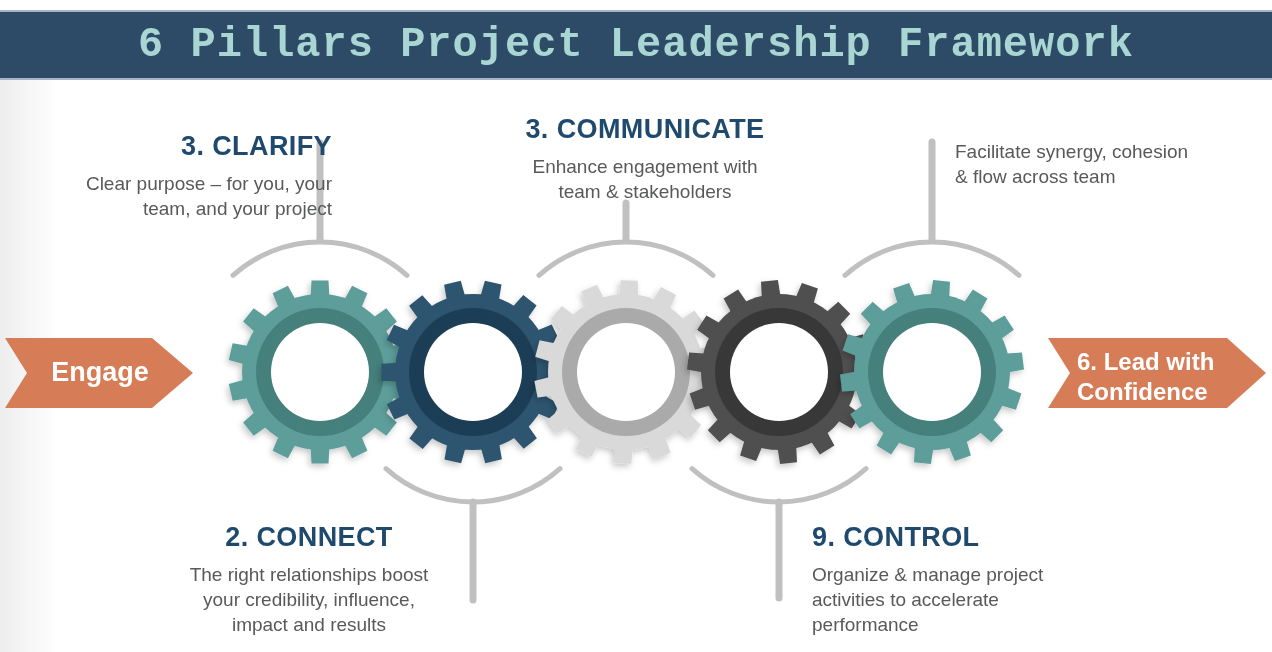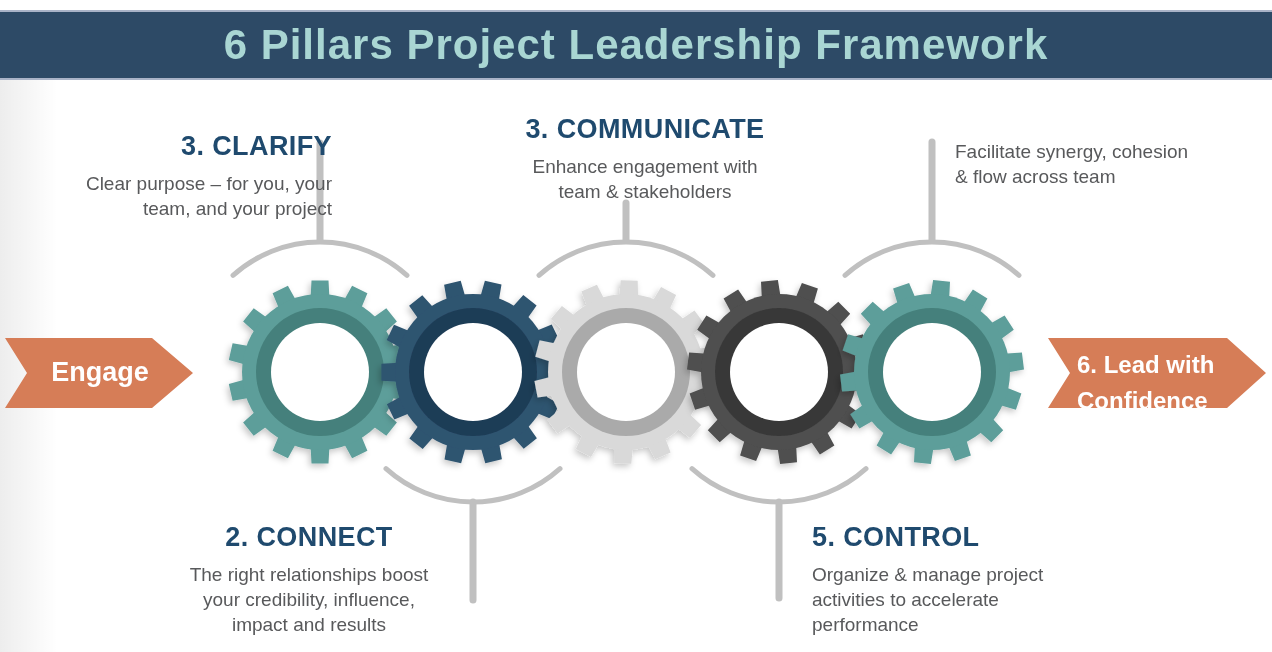--- a/index.html
+++ b/index.html
@@ -13,41 +13,41 @@
     pointer-events:none;
   }
   .header{
     position:absolute;left:0;top:10px;width:100%;height:66px;
     background:var(--bar-bg,#2d4a66);
     border-top:2px solid var(--bar-border,#a9b3c7);
     border-bottom:2px solid var(--bar-border,#a9b3c7);
     display:flex;align-items:center;justify-content:center;
   }
   .title{
-    font-family:Liberation Sans, sans-serif;font-weight:bold;font-size:42px;
+    font-family:Liberation Mono, monospace;font-weight:bold;font-size:42px;
     color:var(--title-color,#a9d6d3);letter-spacing:1px;white-space:nowrap;
   }
   .diagram{position:absolute;left:0;top:0;width:1272px;height:652px;}
   .pillar{position:absolute;}
   .ph{
     font-size:27px;font-weight:bold;color:var(--heading-color,#1f4a6e);
     letter-spacing:0.4px;white-space:nowrap;
   }
   .pd{
     margin-top:9px;font-size:19px;line-height:1.32;
     color:var(--desc-color,#58595b);white-space:pre-line;
   }
   .p1{right:940px;top:131px;width:300px;text-align:right;}
   .p2{right:798px;top:522px;width:330px;text-align:center;}
   .p3{left:445px;top:114px;width:400px;text-align:center;}
   .p4{left:812px;top:522px;width:300px;text-align:left;}
   .p5{left:955px;top:130px;width:280px;text-align:left;}
   .flowlabel{position:absolute;color:var(--flow-text,#ffffff);font-weight:bold;}
   .engage{left:25px;top:357px;width:150px;text-align:center;font-size:27px;}
-  .lead{left:1077px;top:347px;width:180px;font-size:24px;line-height:36px;white-space:pre-line;}
+  .lead{left:1077px;top:347px;width:180px;font-size:24px;line-height:30px;white-space:pre-line;}
 </style>
 </head>
 <body>
 
 <div class="slide" style="--bar-bg: #2d4a66; --bar-border: #a9b3c7; --title-color: #a9d6d3; --heading-color: #1f4a6e; --desc-color: #58595b; --flow-text: #ffffff; background: rgb(255, 255, 255);">
 
   <div class="edge-shade"></div>
 
   <div class="header">
     <div class="title">6 Pillars Project Leadership Framework</div>
@@ -118,21 +118,21 @@
 impact and results</div>
   </div>
 
   <div class="pillar p3">
     <div class="ph">3. COMMUNICATE</div>
     <div class="pd">Enhance engagement with
 team &amp; stakeholders</div>
   </div>
 
   <div class="pillar p4">
-    <div class="ph">5. CONTROL</div>
+    <div class="ph">9. CONTROL</div>
     <div class="pd">Organize &amp; manage project
 activities to accelerate
 performance</div>
   </div>
 
   <div class="pillar p5">
     <div class="pd">Facilitate synergy, cohesion
 &amp; flow across team</div>
   </div>
 

